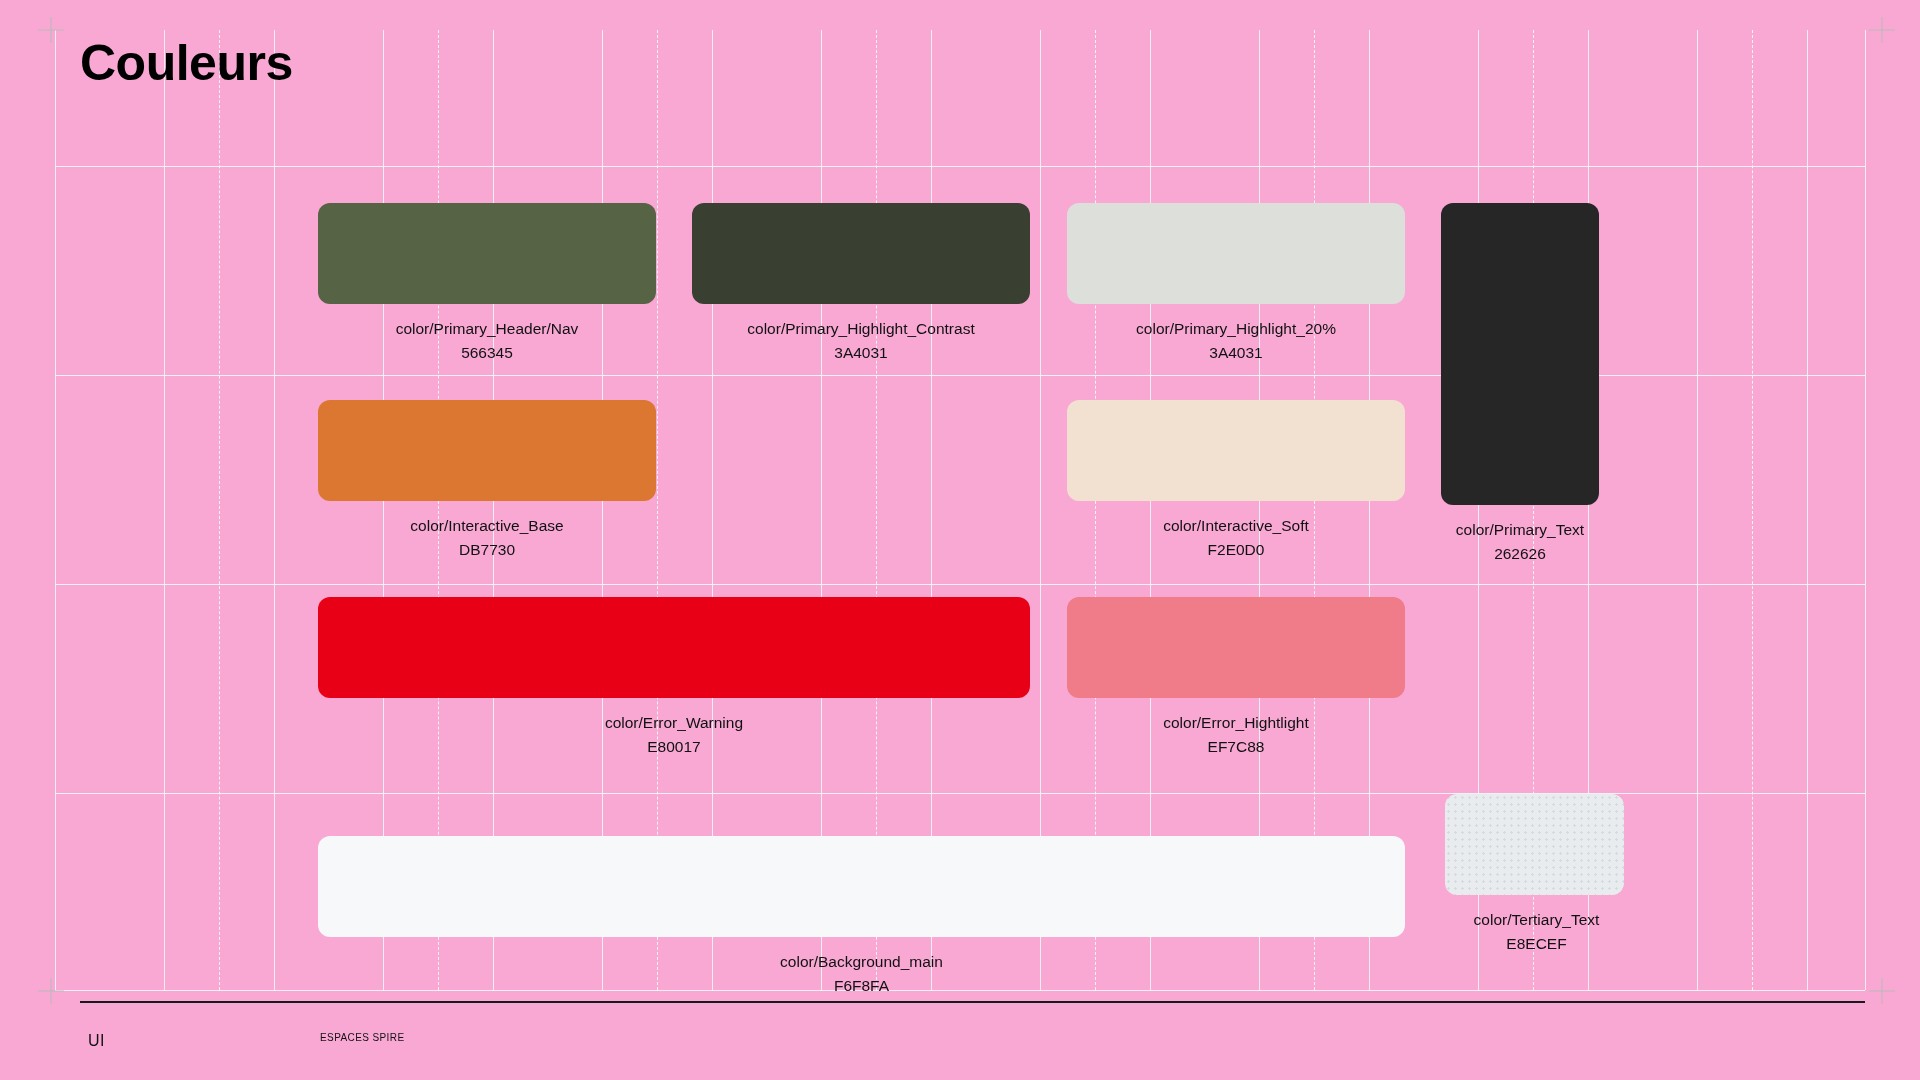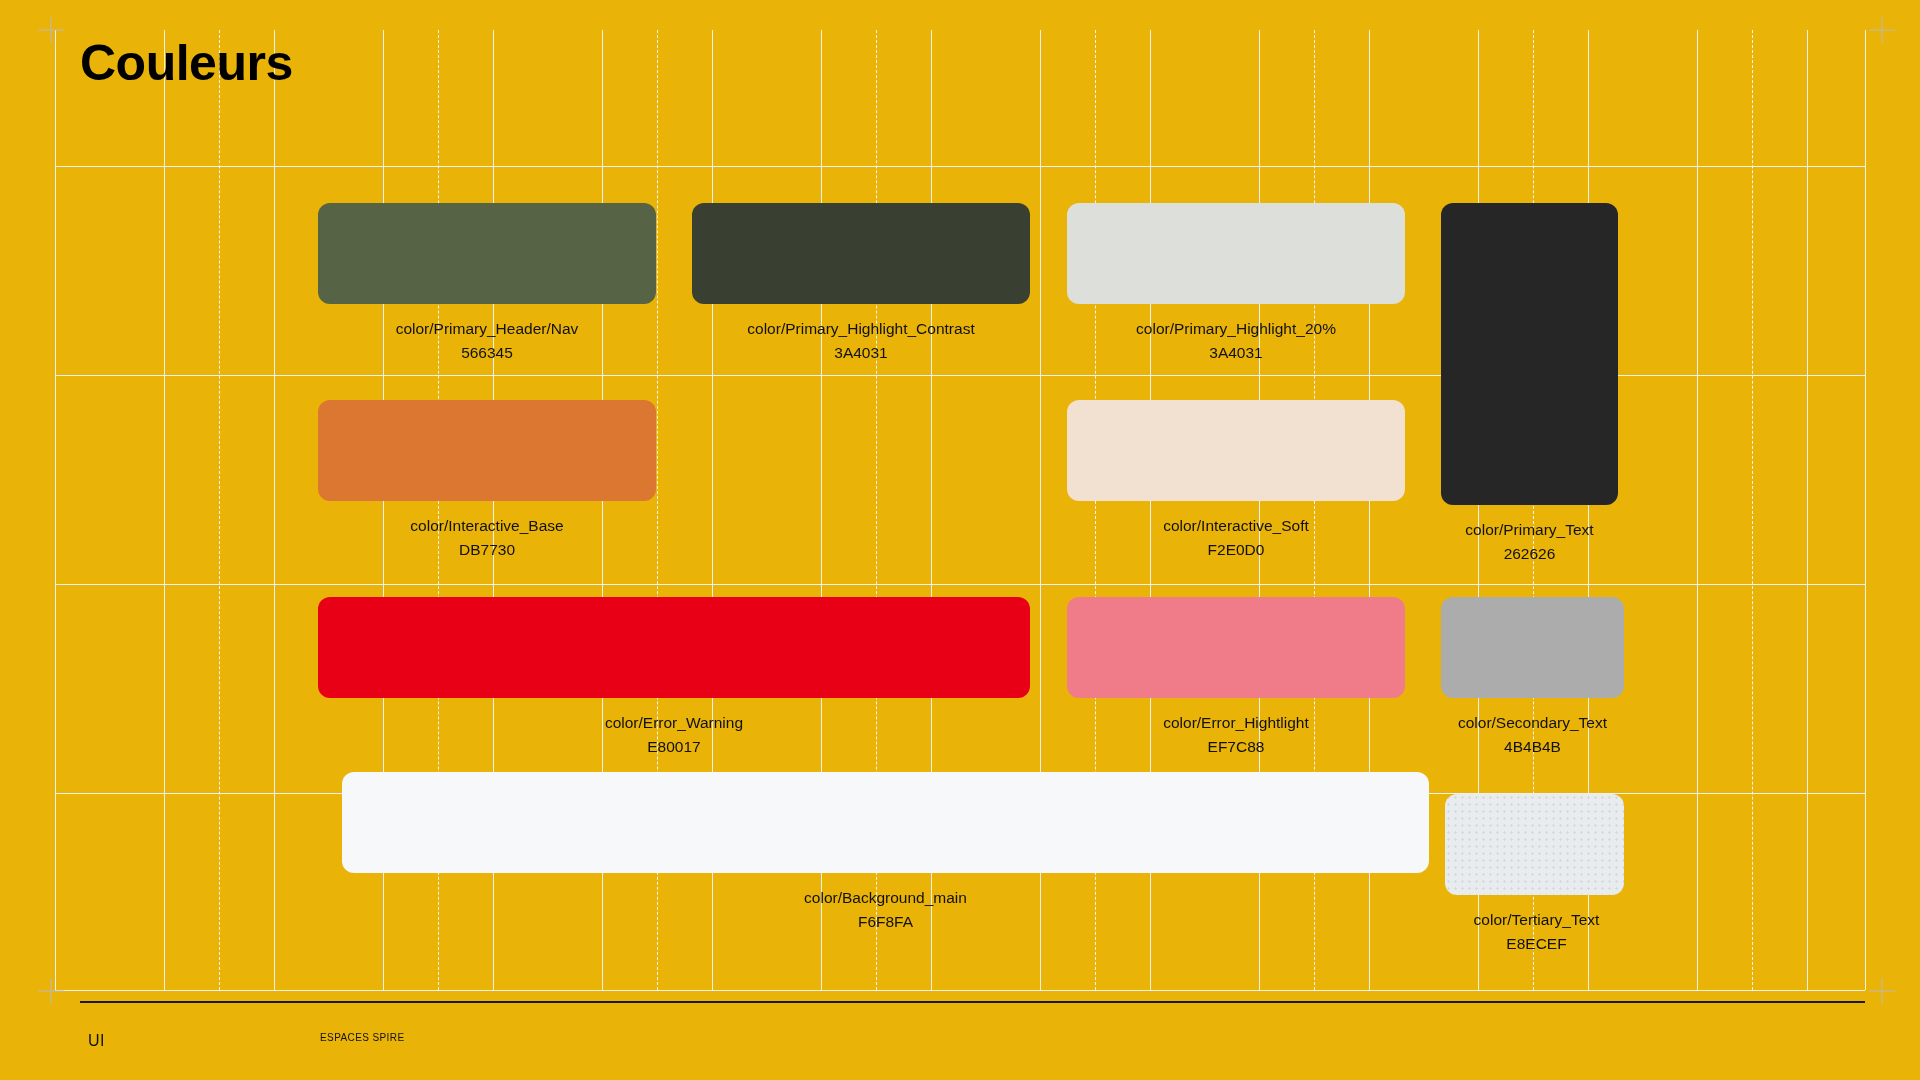--- a/index.html
+++ b/index.html
@@ -10,21 +10,21 @@
   }
   body {
     font-family: "Liberation Sans", sans-serif;
     -webkit-font-smoothing: antialiased;
   }
 
   .page {
     position: relative;
     width: 1920px;
     height: 1080px;
-    background: #eab308;
+    background: #f9a8d4;
     overflow: hidden;
   }
 
   
   .crop-mark {
     position: absolute;
     width: 26px;
     height: 26px;
     pointer-events: none;
   }
@@ -215,21 +215,21 @@
           <div class="swatch-value">3A4031</div>
         </div>
       </div>
       <div class="swatch-cell" style="left: 1067px; top: 203px; width: 338px;">
         <div class="swatch-chip" style="height: 101px; background-color: rgb(220, 223, 218);"></div>
         <div class="swatch-text">
           <div class="swatch-label">color/Primary_Highlight_20%</div>
           <div class="swatch-value">3A4031</div>
         </div>
       </div>
-      <div class="swatch-cell" style="left: 1441px; top: 203px; width: 177px;">
+      <div class="swatch-cell" style="left: 1441px; top: 203px; width: 158px;">
         <div class="swatch-chip" style="height: 302px; background-color: rgb(38, 38, 38);"></div>
         <div class="swatch-text">
           <div class="swatch-label">color/Primary_Text</div>
           <div class="swatch-value">262626</div>
         </div>
       </div>
       <div class="swatch-cell" style="left: 318px; top: 400px; width: 338px;">
         <div class="swatch-chip" style="height: 101px; background-color: rgb(219, 119, 48);"></div>
         <div class="swatch-text">
           <div class="swatch-label">color/Interactive_Base</div>
@@ -250,28 +250,21 @@
           <div class="swatch-value">E80017</div>
         </div>
       </div>
       <div class="swatch-cell" style="left: 1067px; top: 597px; width: 338px;">
         <div class="swatch-chip" style="height: 101px; background-color: rgb(239, 124, 136);"></div>
         <div class="swatch-text">
           <div class="swatch-label">color/Error_Hightlight</div>
           <div class="swatch-value">EF7C88</div>
         </div>
       </div>
-      <div class="swatch-cell" style="left: 1441px; top: 597px; width: 183px;">
-        <div class="swatch-chip" style="height: 101px; background-color: rgb(172, 172, 172);"></div>
-        <div class="swatch-text">
-          <div class="swatch-label">color/Secondary_Text</div>
-          <div class="swatch-value">4B4B4B</div>
-        </div>
-      </div>
-      <div class="swatch-cell" style="left: 318px; top: 772px; width: 1087px; margin-left: 24px;">
+      <div class="swatch-cell" style="left: 318px; top: 836px; width: 1087px;">
         <div class="swatch-chip" style="height: 101px; background-color: rgb(246, 248, 250);"></div>
         <div class="swatch-text">
           <div class="swatch-label">color/Background_main</div>
           <div class="swatch-value">F6F8FA</div>
         </div>
       </div>
       <div class="swatch-cell" style="left: 1445px; top: 794px; width: 179px;">
         <div class="swatch-chip textured" style="height: 101px; background-color: rgb(232, 236, 239);"></div>
         <div class="swatch-text indented">
           <div class="swatch-label">color/Tertiary_Text</div>

